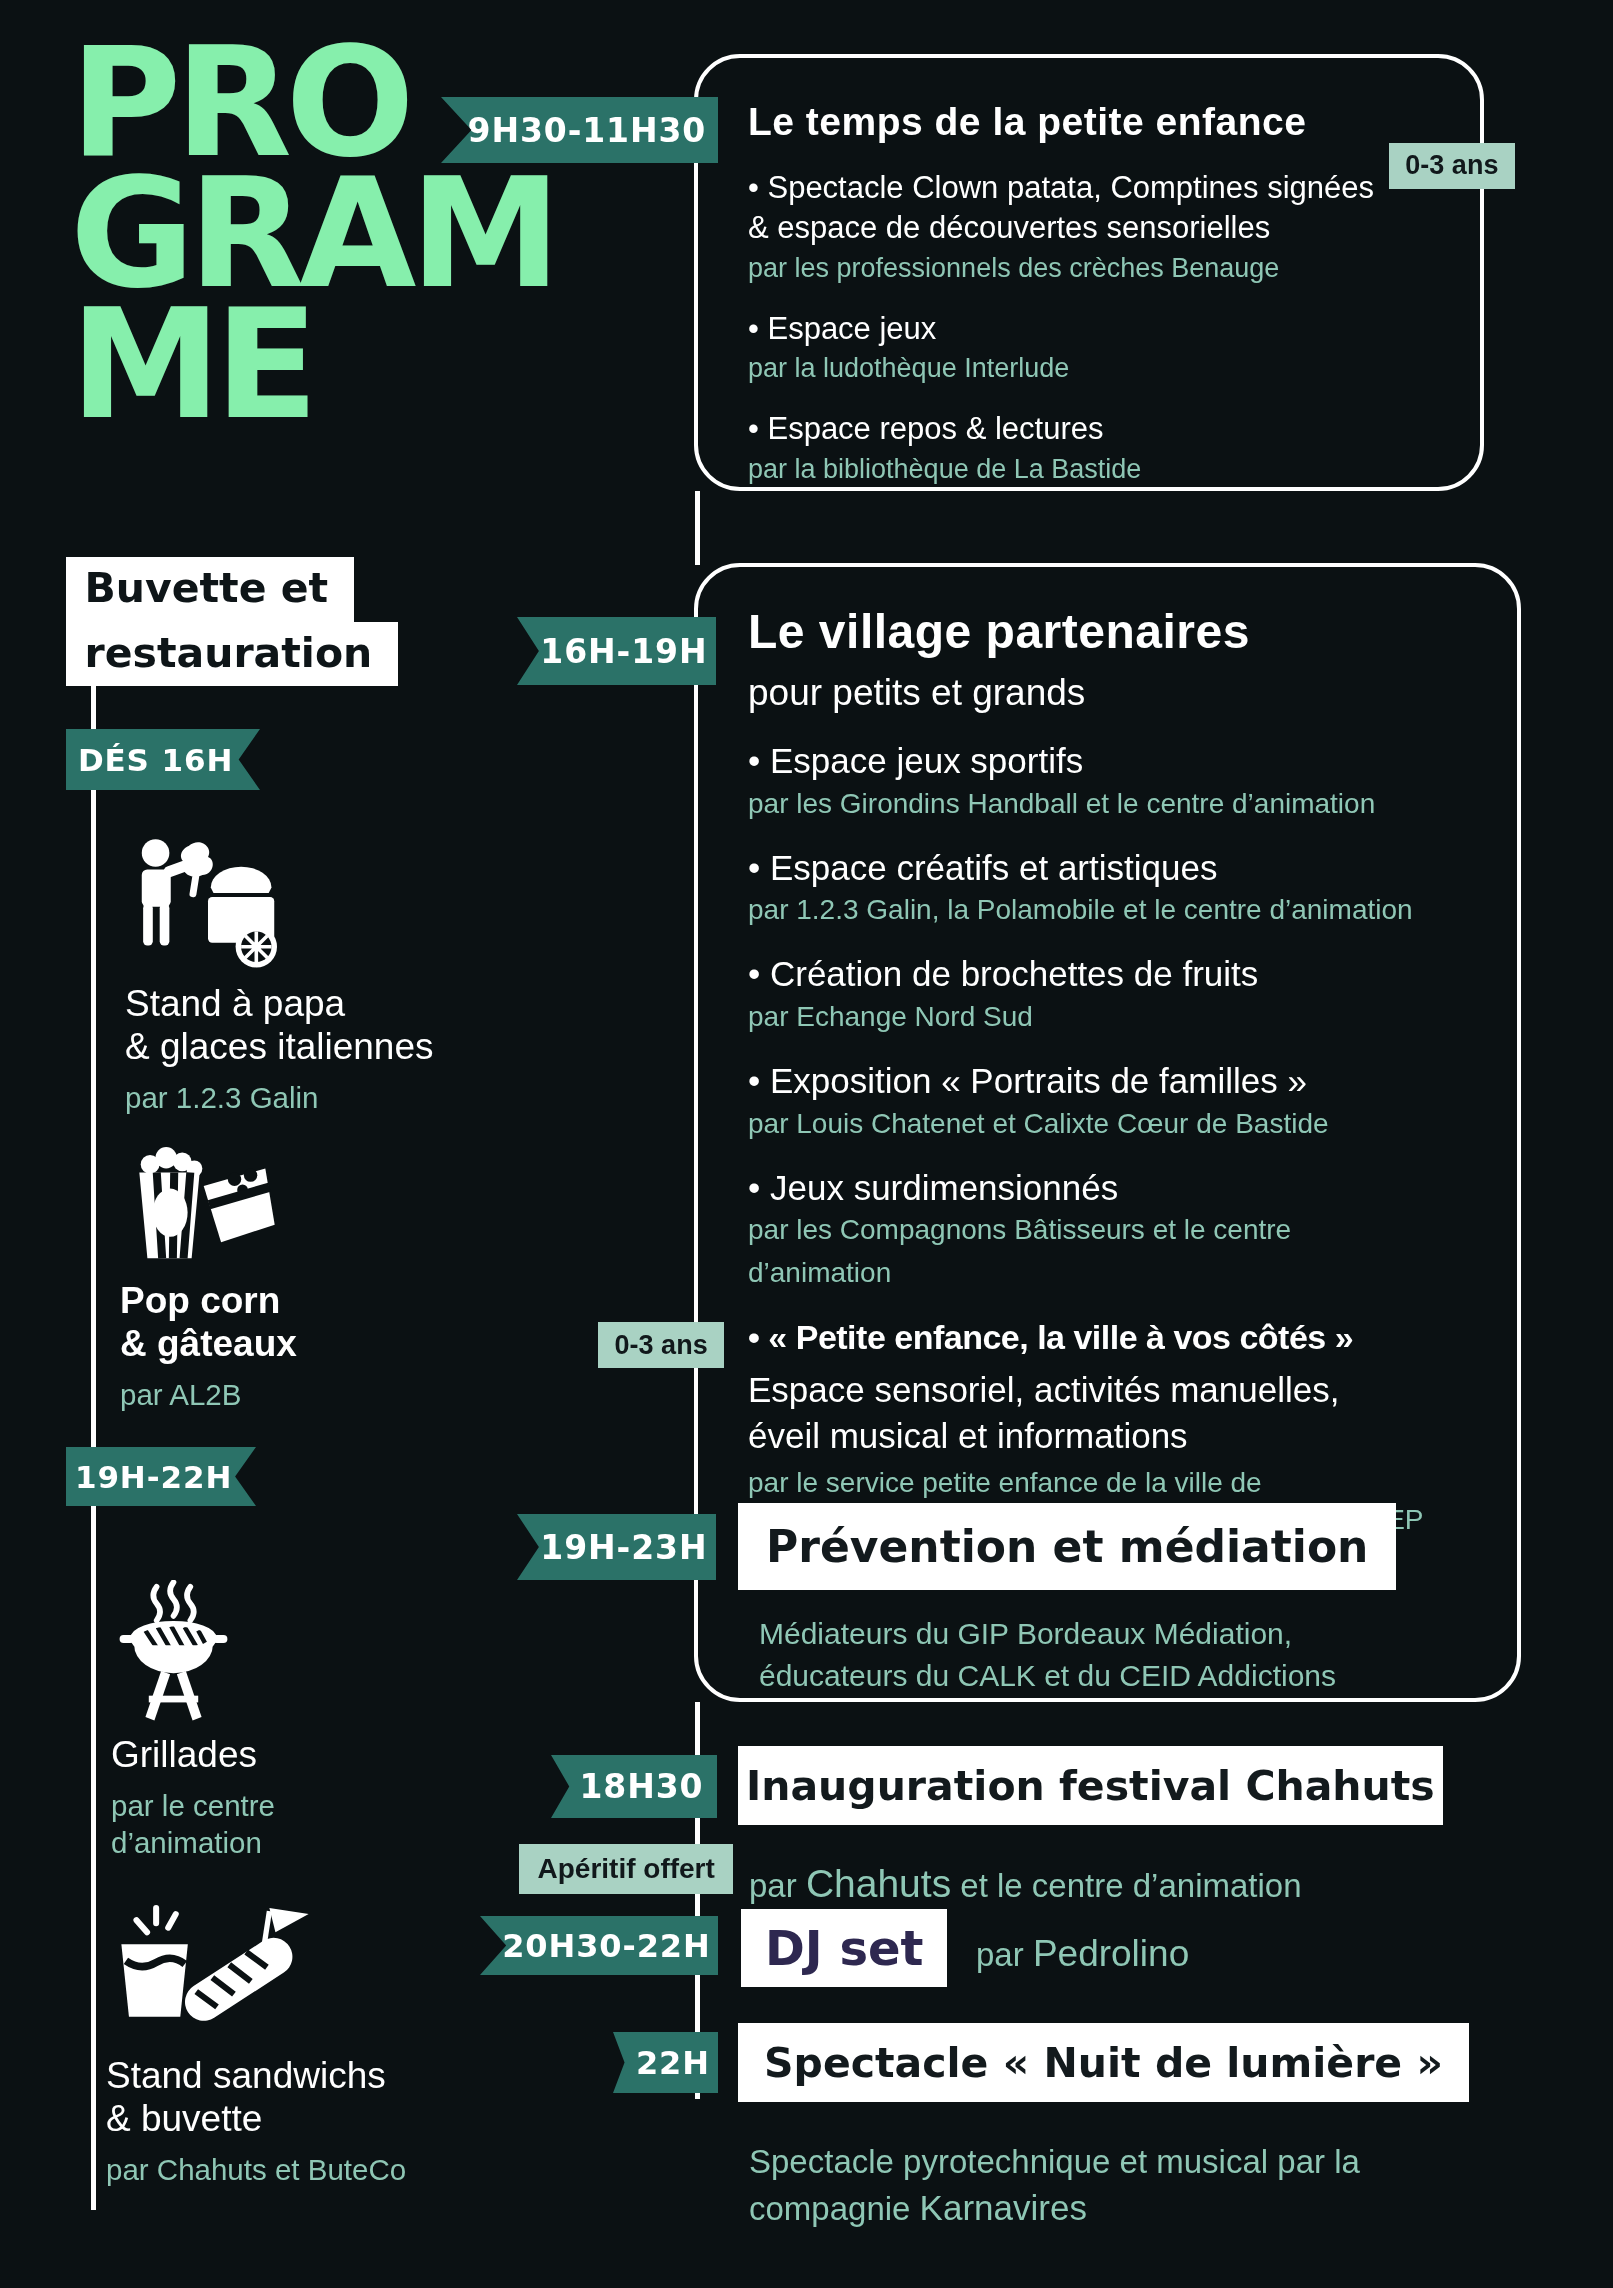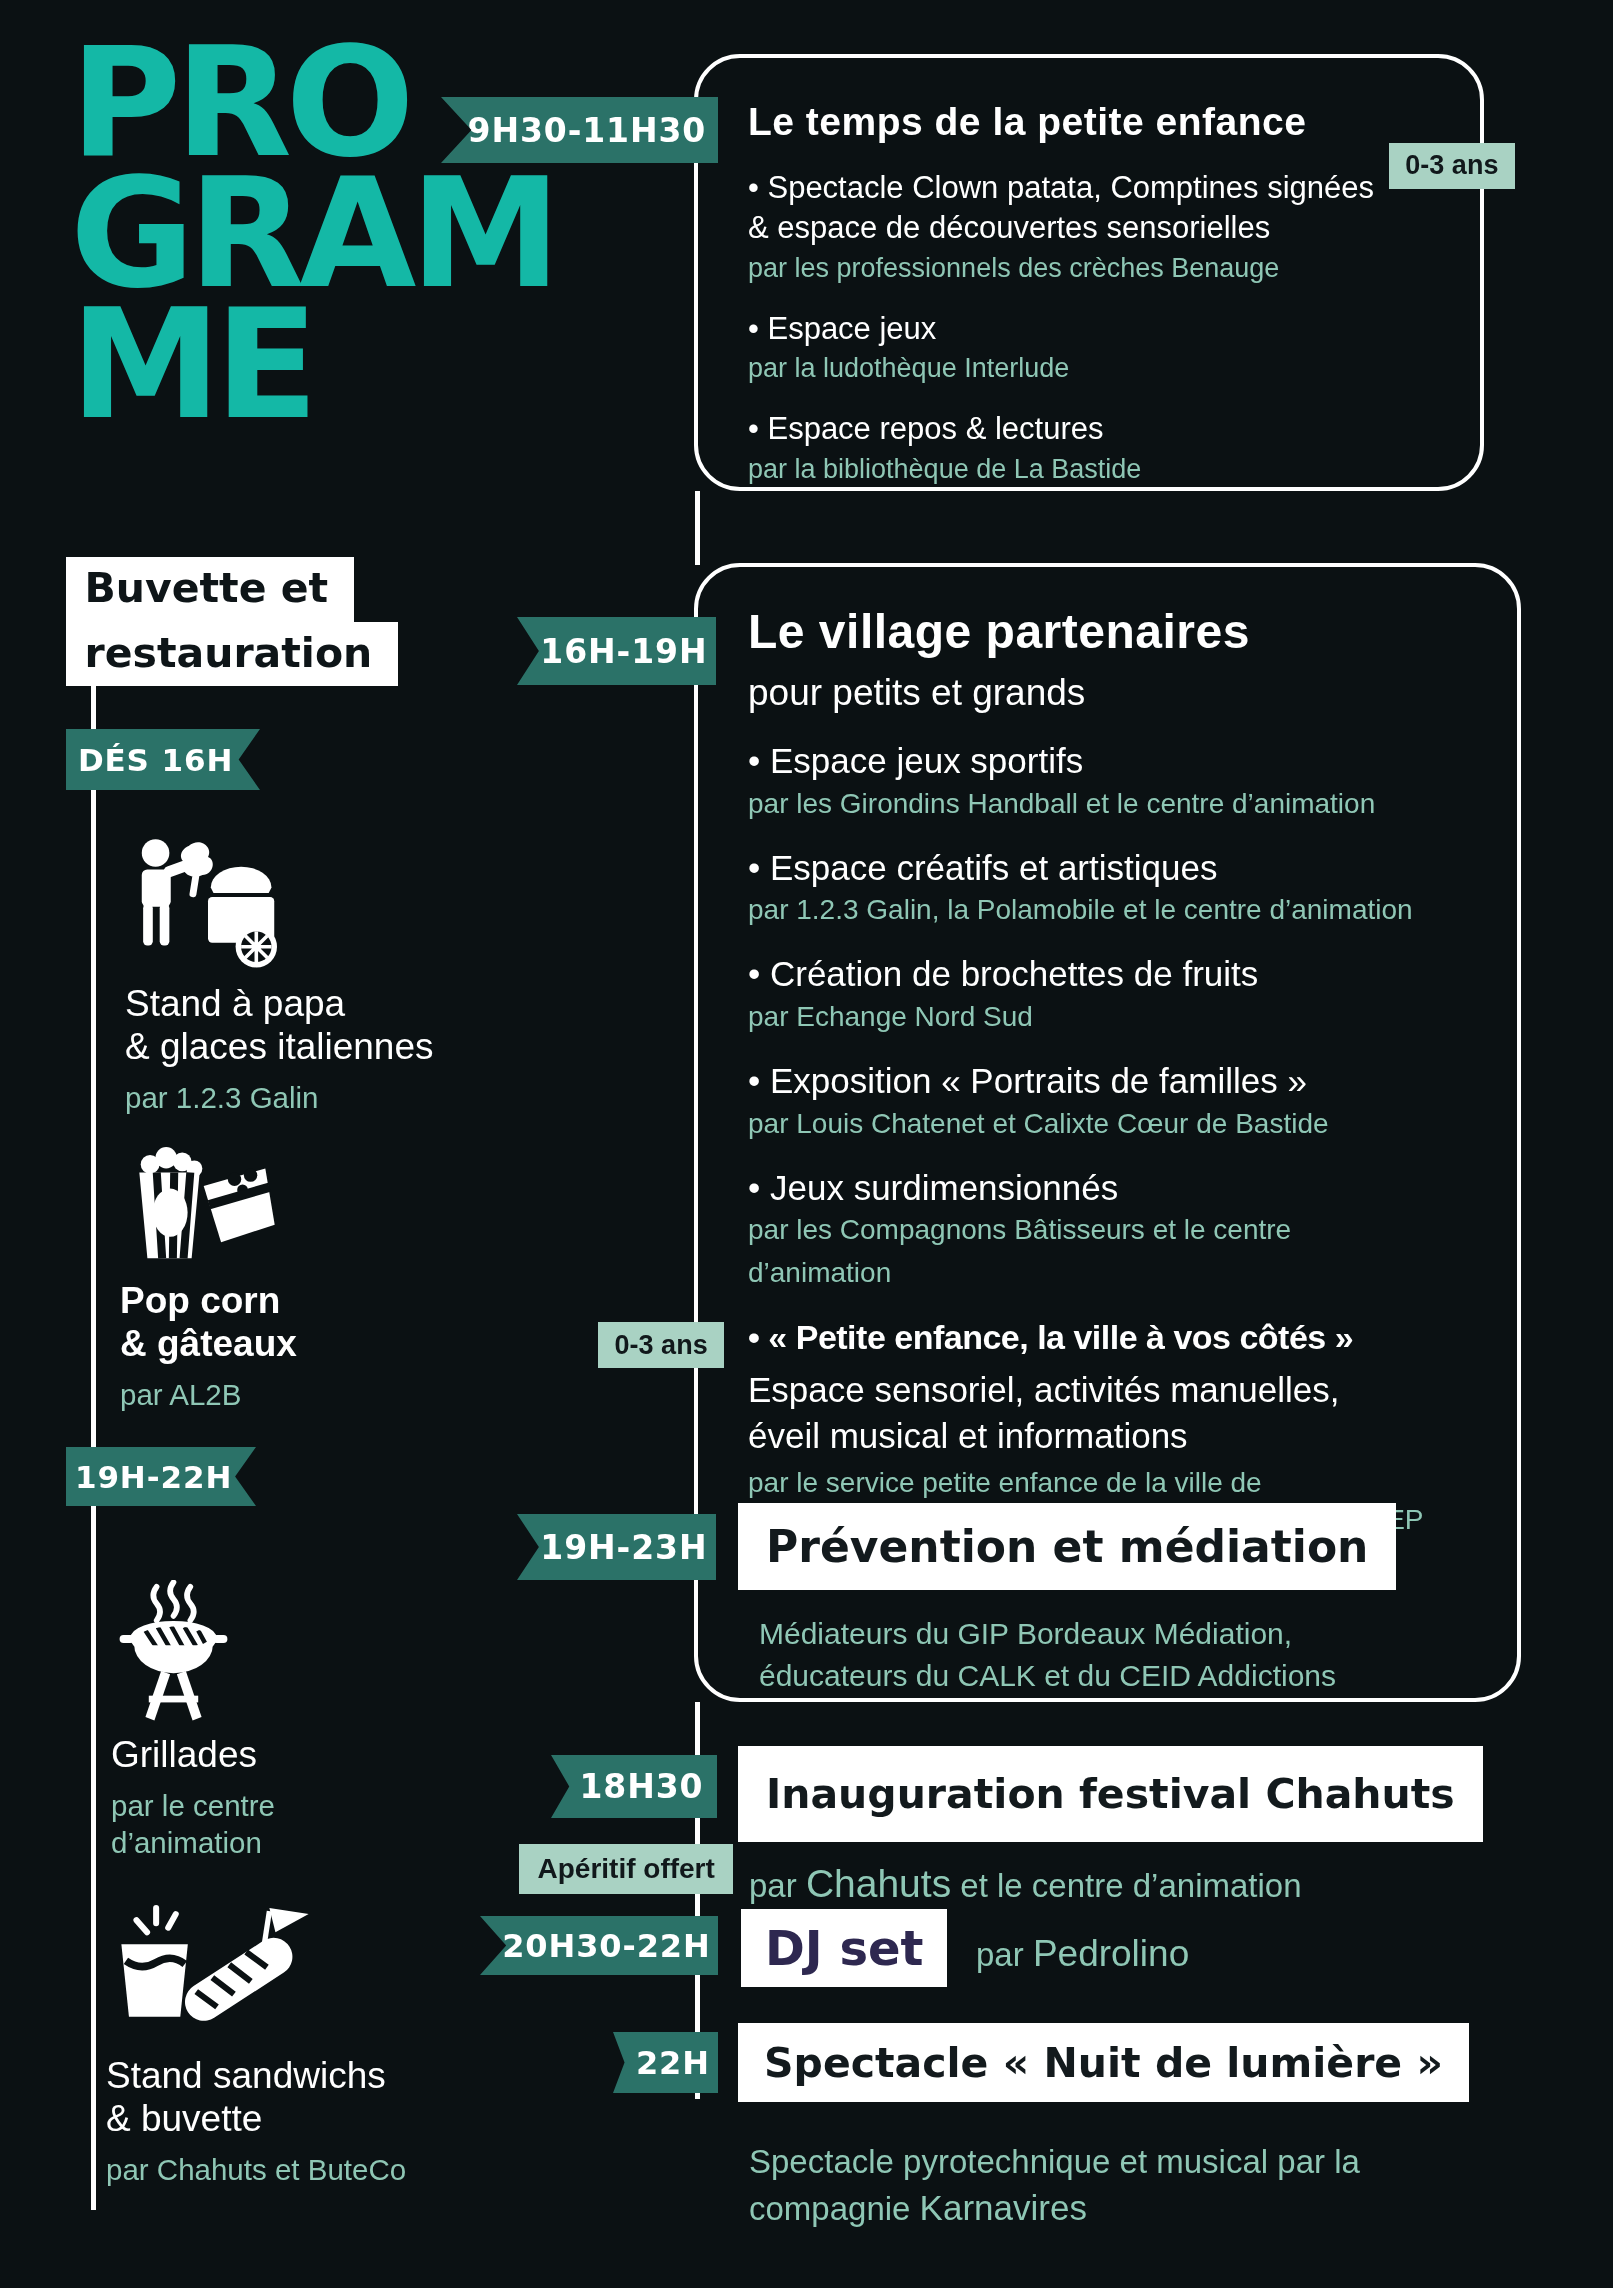--- a/index.html
+++ b/index.html
@@ -14,21 +14,21 @@
   html,body{background:var(--bg);}
   body{width:1613px;height:2289px;position:relative;overflow:hidden;
        font-family:"Liberation Sans",sans-serif;color:#fff;}
   #canvas{position:absolute;inset:0;background:var(--bg);}
 
   .vline{position:absolute;width:4.6px;background:#fff;z-index:0;}
 
   
   .masthead{position:absolute;left:70px;top:37px;z-index:2;
     font-family:"DejaVu Sans","Liberation Sans",sans-serif;
-    font-weight:800;font-size:152px;line-height:131px;letter-spacing:-6.5px;color:#14b8a6;}
+    font-weight:800;font-size:152px;line-height:131px;letter-spacing:-6.5px;color:#86efac;}
 
   
   .banner{position:absolute;background:var(--teal);color:#fff;z-index:3;
     font-family:"DejaVu Sans","Liberation Sans",sans-serif;font-weight:700;
     display:flex;align-items:center;justify-content:center;letter-spacing:0.9px;}
   .banner.left-notch{clip-path:polygon(0 0,100% 0,100% 100%,0 100%,11% 50%);padding-left:14.8px;}
   .banner.right-notch{clip-path:polygon(0 0,100% 0,89% 50%,100% 100%,0 100%);padding-right:14.8px;}
 
   
   .box{position:absolute;border:4.6px solid #fff;border-radius:46px;z-index:1;}
@@ -295,21 +295,21 @@
     <span>Prévention et médiation</span>
   </div>
   <div class="desc-teal" style="left:759px;top:1613px;font-size:30px;line-height:42px;">
     <div>Médiateurs du GIP Bordeaux Médiation,</div>
     <div>éducateurs du CALK et du CEID Addictions</div>
   </div>
 
   <div class="banner left-notch" style="left:551px;top:1755px;width:166px;height:63px;font-size:33px;">
     <span>18H30</span>
   </div>
-  <div class="white-head" style="left:738px;top:1746px;height:96px;padding:0 28px;font-size:41px;">
+  <div class="white-head" style="left:738px;top:1746px;height:79px;padding:0 8px;font-size:41px;">
     <span>Inauguration festival Chahuts</span>
   </div>
   <div class="age-badge" style="left:519px;top:1844px;font-size:28px;padding:9.2px 18.5px;">
     <span>Apéritif offert</span>
   </div>
   <div class="desc-teal" style="left:749px;top:1862px;font-size:33px;">
     <span>par </span><span class="strong-teal" style="font-size:39px;">Chahuts</span><span> et le centre d’animation</span>
   </div>
 
   <div class="banner left-notch" style="left:480px;top:1916px;width:238px;height:59px;font-size:32px;">

